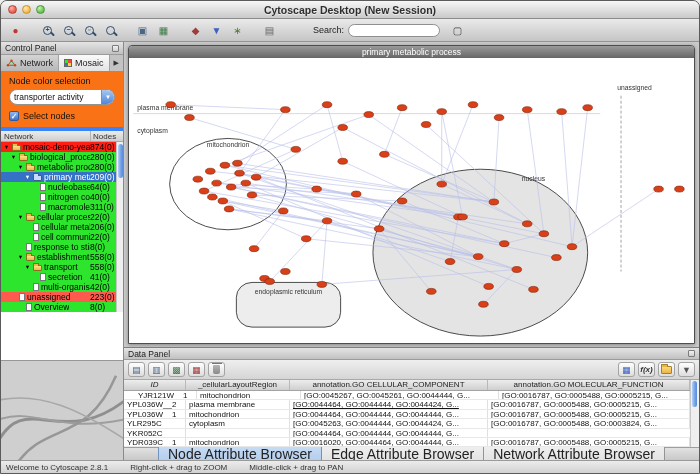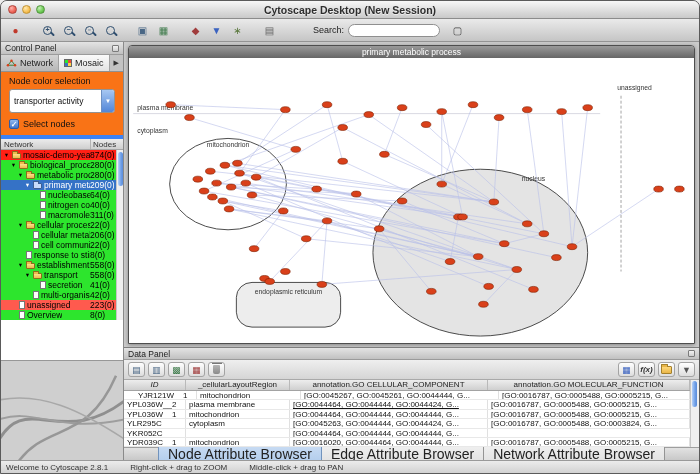--- a/index.html
+++ b/index.html
@@ -37,21 +37,21 @@
   .panel-header.dp{height:12px}
   .panel-title{font-size:8.5px;color:#1c1c1c}
   .float-icon{width:7px;height:7px;border:1px solid #7b7b7b;background:linear-gradient(#f2f2f2,#cfcfcf);border-radius:1px}
   .cp-tabs{height:17px;flex:none;display:flex;align-items:stretch;background:#c3c3c3;border-bottom:1px solid #909090}
   .cp-tab{display:flex;align-items:center;gap:3px;padding:0 5px;font-size:9px;color:#222;border-right:1px solid #a2a2a2;background:linear-gradient(#d4d4d4,#b7b7b7)}
   .cp-tab.active{background:linear-gradient(#fbfbfb,#e3e3e3)}
   .cp-tab-arrow{margin-left:auto;display:flex;align-items:center;padding:0 4px;font-size:7px;color:#333}
   .mosaic-ico{width:8px;height:8px;border:1px solid #666;background:conic-gradient(#e84b3c 0 25%,#ffd24a 0 50%,#3a75c4 0 75%,#2ee82e 0)}
   .cp-section{flex:none;padding:4px 8px 6px;background:#f97316;border-bottom:4px solid #3b82f6}
   .cp-label{font-size:9px;color:#111;margin-bottom:3px}
-  .combo{height:24px;display:flex;align-items:center;background:#fff;border:1px solid #929292;border-radius:3px;overflow:hidden}
+  .combo{height:16px;display:flex;align-items:center;background:#fff;border:1px solid #929292;border-radius:8px;overflow:hidden}
   .combo-val{flex:1;font-size:8.5px;padding-left:4px;white-space:nowrap;overflow:hidden;color:#111}
   .combo-btn{width:13px;height:100%;flex:none;display:flex;align-items:center;justify-content:center;background:linear-gradient(#a7c7f2,#5286d8);color:#fff;font-size:6px;border-left:1px solid #6d8fc2}
   .cb-row{display:flex;align-items:center;gap:4px;margin-top:6px}
   .cb{width:10px;height:10px;flex:none;border-radius:2px;background:linear-gradient(#8fb9f2,#3f74cc);border:1px solid #2e5ba6;color:#fff;font-size:8px;line-height:9px;text-align:center;font-weight:bold}
   .cp-label2{font-size:9px;color:#111}
   .tree-header{height:11px;flex:none;display:flex;background:linear-gradient(#ececec,#cfcfcf);border-bottom:1px solid #a6a6a6;font-size:8px;color:#333}
   .tree-h-name{flex:1;padding-left:3px;border-right:1px solid #b3b3b3;line-height:11px}
   .tree-h-count{width:32px;padding-left:2px;line-height:11px}
   .tree-wrap{flex:none;height:170px;position:relative;background:#fff}
   .tree{position:absolute;inset:0 7px 0 0;overflow:hidden}
@@ -327,21 +327,21 @@
             </div>
             <div class="tree-row" style="background: rgb(255, 90, 78); color: rgb(0, 0, 0);">
               <div class="tree-name" style="padding-left: 9px;">
                 <span class="toggle"></span>
                 <span class="ticon page"></span>
                 <span class="tlabel">unassigned</span>
               </div>
               <div class="tree-count">223(0)</div>
             </div>
             <div class="tree-row" style="background: rgb(45, 229, 45); color: rgb(0, 0, 0);">
-              <div class="tree-name" style="padding-left: 9px;">
+              <div class="tree-name" style="padding-left: 16px;">
                 <span class="toggle"></span>
                 <span class="ticon page"></span>
                 <span class="tlabel">Overview</span>
               </div>
               <div class="tree-count">8(0)</div>
             </div>
           </div>
         <div class="vscroll">
             <div class="vthumb" style="top:2px;height:34px"></div>
           </div>

